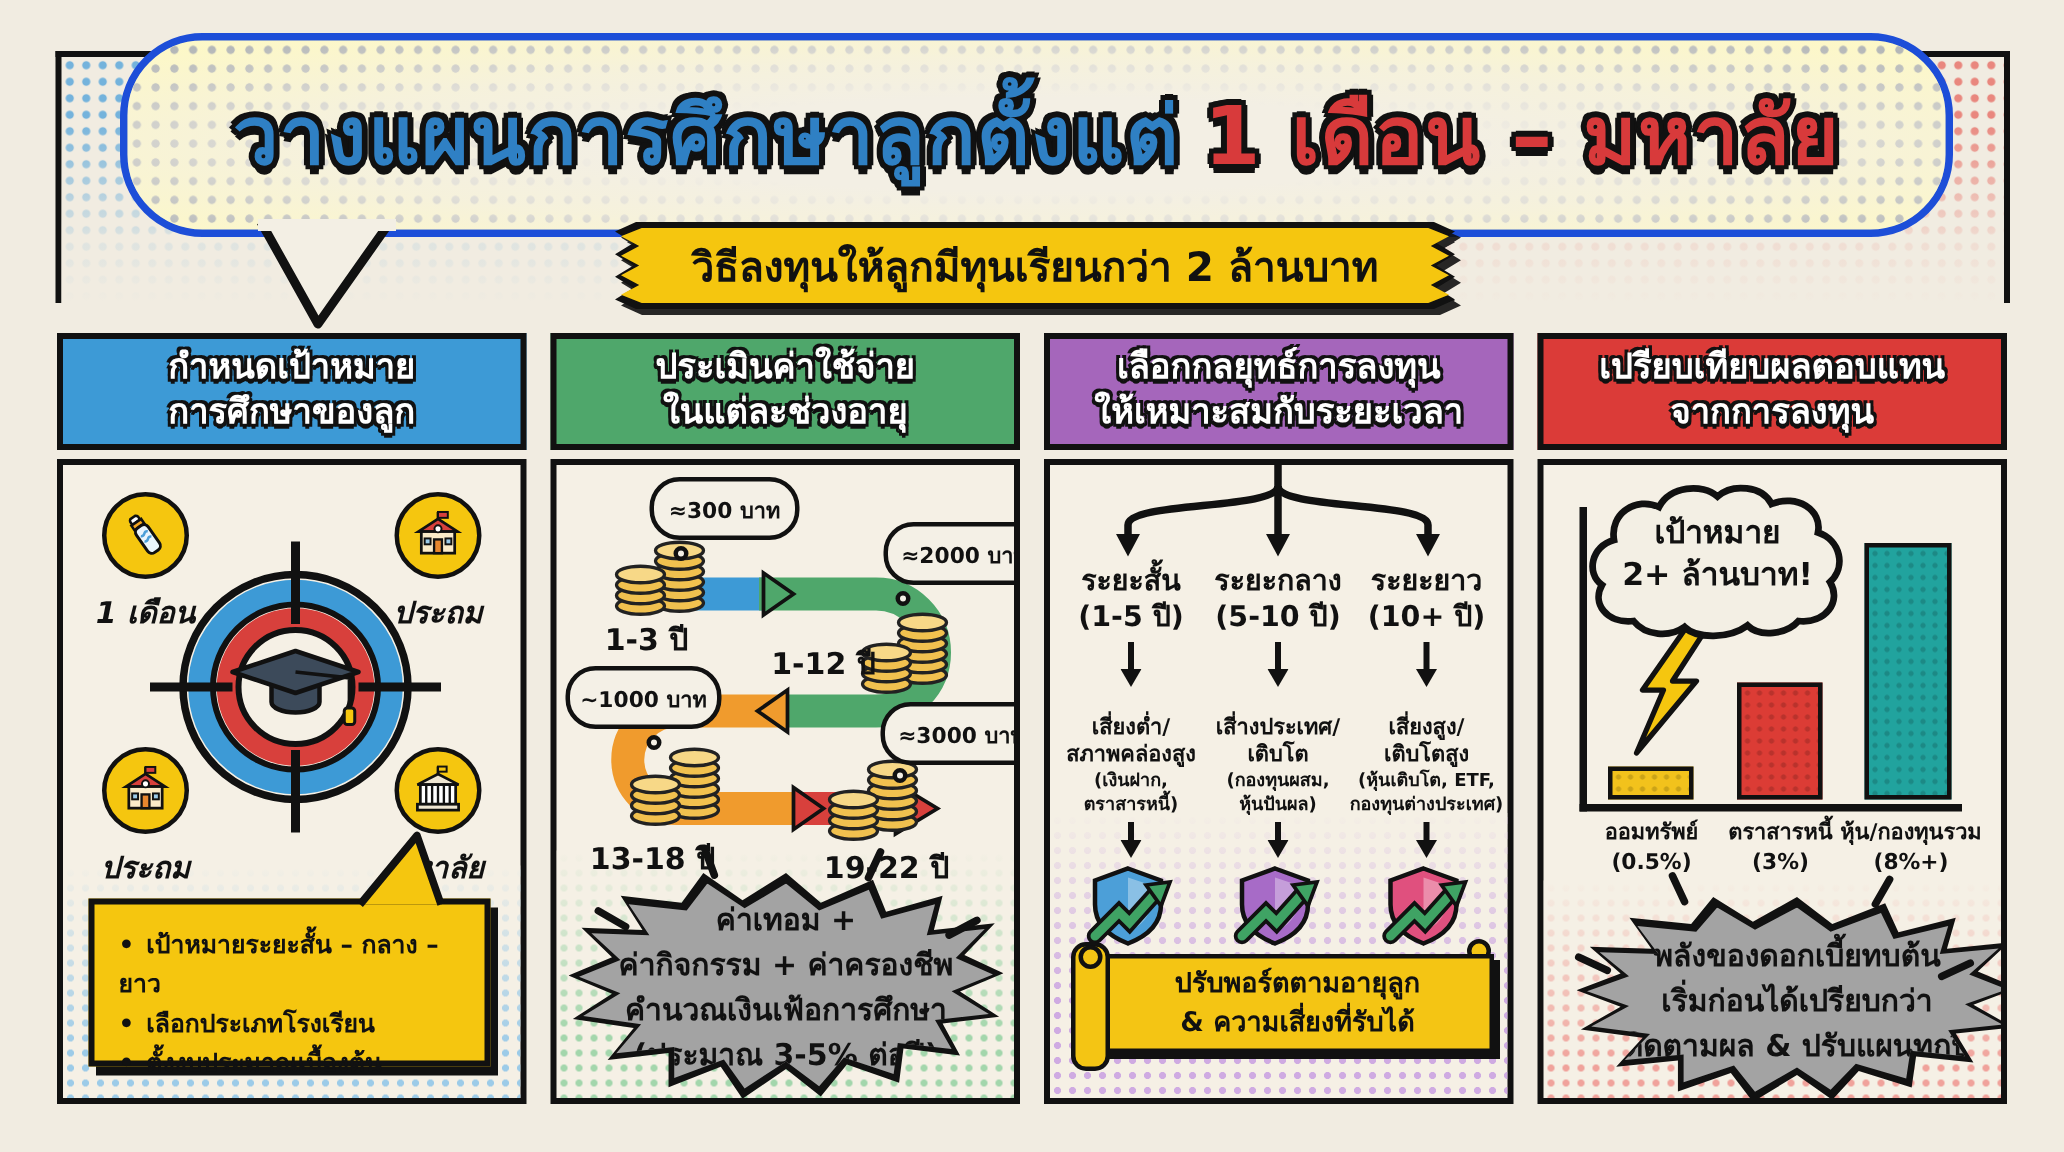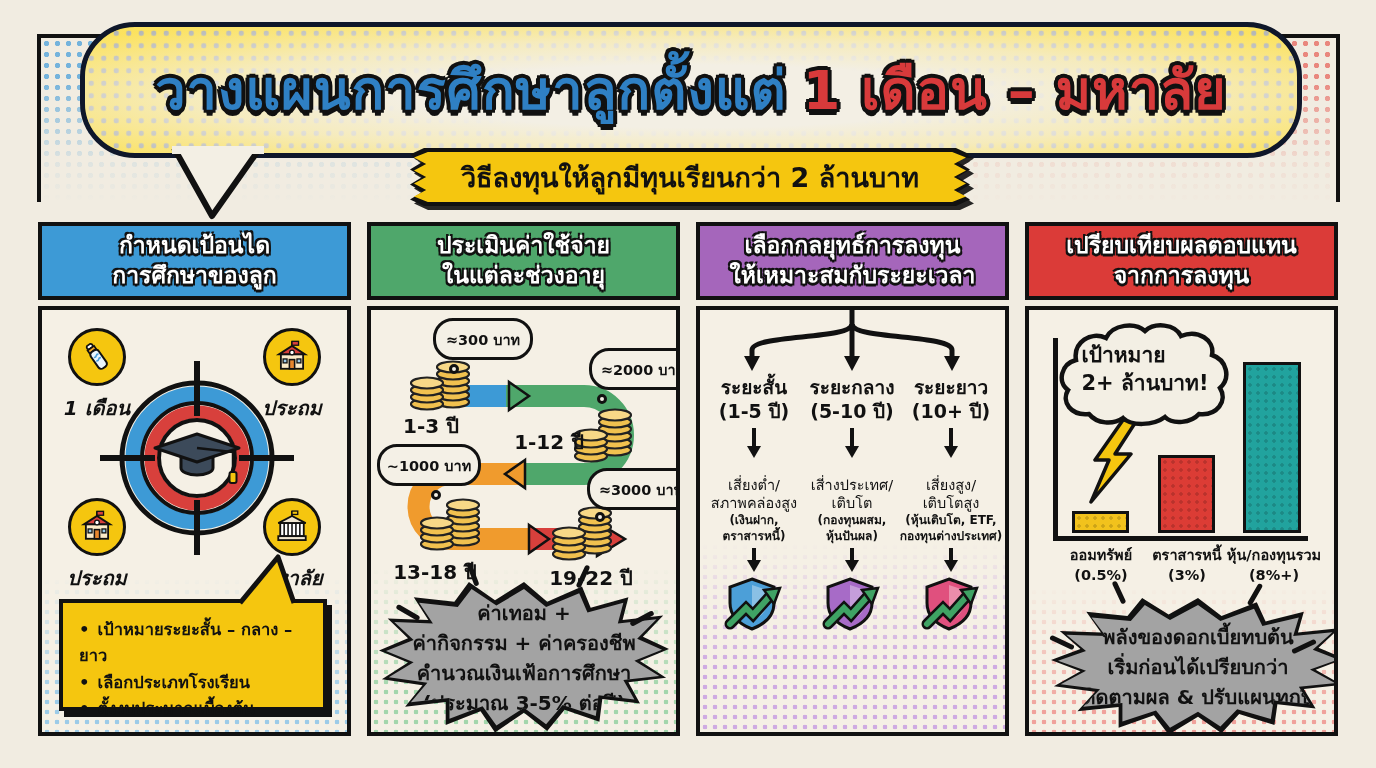--- a/index.html
+++ b/index.html
@@ -13,21 +13,21 @@
   .band-dots { position:absolute; top:0; bottom:0; width:30%;
                background-image:radial-gradient(circle,var(--dc) 2.4px, transparent 3px);
                background-size:11px 11px; }
   .band-dots.left { left:0; }
   .band-dots.right { right:0; --dc:#E9877E; }
   .band-fade { position:absolute; inset:0;
                background:linear-gradient(to bottom, rgba(241,236,225,0) 25%, rgba(241,236,225,.85) 75%, #F1ECE1 100%); }
 
   
   .bubble { position:absolute; left:80px; top:22px; width:1222px; height:136px;
-            background:#fde047; border:5px solid #0f172a; border-radius:55px; overflow:hidden; }
+            background:#fef9c3; border:5px solid #1d4ed8; border-radius:55px; overflow:hidden; }
   .bubble-dots { position:absolute; inset:0;
                  background-image:radial-gradient(circle,#A9ADB0 2.5px, transparent 3px);
                  background-size:12.5px 12.5px; }
   .bubble-dots-fade { position:absolute; inset:0;
                       background:radial-gradient(ellipse at 50% 55%, #F3EFE4 32%, rgba(243,239,228,.75) 58%, rgba(243,239,228,.15) 92%); }
   .bubble-tail { position:absolute; left:160px; top:146px; width:110px; height:75px; z-index:3; }
   .main-title { position:absolute; inset:0; display:flex; align-items:center; justify-content:center;
                 gap:16px; font-size:54px; font-weight:bold; letter-spacing:1px;
                 text-shadow:-3px -3px 0 #111,3px -3px 0 #111,-3px 3px 0 #111,3px 3px 0 #111,0 -4px 0 #111,0 4px 0 #111,-4px 0 0 #111,4px 0 0 #111,0 6px 0 #111; }
   .tblue { color:#2F80C4; } .tred { color:#D83A3B; }
@@ -75,39 +75,39 @@
   .burst { position:absolute; --star:polygon(50% 0%,58% 13%,70% 3%,73% 17%,86% 10%,84% 25%,98% 22%,91% 36%,100% 44%,90% 52%,99% 63%,86% 66%,90% 80%,77% 77%,76% 92%,64% 84%,58% 98%,50% 86%,40% 99%,35% 85%,23% 94%,23% 79%,9% 82%,15% 68%,1% 64%,10% 53%,0% 45%,10% 37%,3% 24%,17% 25%,12% 10%,26% 13%,31% 0%,40% 12%); z-index:4; }
   .b-outer { position:absolute; inset:0; background:#111; clip-path:var(--star); }
   .b-inner { position:absolute; inset:7px; background:#a3a3a3; clip-path:var(--star);
              display:flex; align-items:center; justify-content:center; text-align:center;
              font-size:20px; font-weight:bold; line-height:1.5; padding:0 18px; }
   .sl { position:absolute; background:#111; height:5px; border-radius:3px; z-index:4; }
 
   
   .strat { position:absolute; width:104px; text-align:center; }
   .strat .term { font-size:19px; font-weight:bold; line-height:1.25; }
-  .strat .risk { font-size:14.5px; font-weight:normal; line-height:1.3; margin-top:18px; }
+  .strat .risk { font-size:14.5px; font-weight:bold; line-height:1.3; margin-top:18px; }
   .strat .inst { font-size:12px; font-weight:bold; line-height:1.3; }
   .dn { display:block; margin:4px auto; }
   .scroll { position:absolute; left:14px; top:318px; width:282px; height:86px; z-index:5; }
   .scroll-main { position:absolute; left:20px; right:0; top:8px; bottom:12px; background:#F4C514;
                  border:3.5px solid #111; box-shadow:4px 4px 0 #111; display:flex; align-items:center;
                  justify-content:center; text-align:center; font-size:18px; font-weight:bold; line-height:1.45; }
   .scroll-roll { position:absolute; left:0; top:0; width:26px; height:86px; background:#F4C514;
                  border:3.5px solid #111; border-radius:10px; }
   .scroll-curl { position:absolute; width:16px; height:16px; background:#F4C514; border:3px solid #111; border-radius:50%; }
 
   
   .axis { position:absolute; background:#111; }
   .bar { position:absolute; bottom:199px; border:3.5px solid #111;
          background-image:radial-gradient(circle,rgba(0,0,0,.16) 1.5px, transparent 2px); background-size:8px 8px; }
   .bar-label { position:absolute; top:236px; text-align:center; font-size:14.5px; font-weight:bold; line-height:1.35; }
   .goal-cloud { position:absolute; left:26px; top:12px; width:180px; height:108px; z-index:3; }
   .goal-cloud-text { position:absolute; inset:8px 10px 22px 10px; display:flex; align-items:center;
-                     justify-content:center; font-size:21px; font-weight:bold; line-height:1.35; }
+                     justify-content:center; text-align:center; font-size:21px; font-weight:bold; line-height:1.35; }
   .bolt { position:absolute; left:58px; top:108px; z-index:2; }
 </style>
 </head>
 <body>
 
 <div class="band">
   <div class="band-dots left" style="--dc:#74B3DC"></div>
   <div class="band-dots right"></div>
   <div class="band-fade"></div>
 </div>
@@ -124,21 +124,21 @@
   <path d="M14 2 L52 70 L100 2" fill="#F3EFE4" stroke="#111" stroke-width="6" stroke-linejoin="round"></path>
   <rect x="12" y="0" width="92" height="8" fill="#F3EFE4"></rect>
 </svg>
 
 <div class="banner">
   <div class="shape"></div>
   <div class="shape in">วิธีลงทุนให้ลูกมีทุนเรียนกว่า 2 ล้านบาท</div>
 </div>
 
 <div class="col-header c0" style="background: rgb(61, 154, 214);">
-    <span class="pre">กำหนดเป้อนได
+    <span class="pre">กำหนดเป้าหมาย
 การศึกษาของลูก</span>
   </div>
 <div class="col-header c1" style="background: rgb(79, 167, 107);">
     <span class="pre">ประเมินค่าใช้จ่าย
 ในแต่ละช่วงอายุ</span>
   </div>
 <div class="col-header c2" style="background: rgb(165, 102, 187);">
     <span class="pre">เลือกกลยุทธ์การลงทุน
 ให้เหมาะสมกับระยะเวลา</span>
   </div>
@@ -389,20 +389,29 @@
       </svg>
     <svg width="64" height="56" viewBox="0 0 64 56">
       <path d="M30 3 L52 11 V27 C52 40 43 48 30 53 C17 48 8 40 8 27 V11 Z" stroke="#111" stroke-width="3" fill="#E0507E"></path>
       <path d="M30 9 L45 14 V26 C45 35 39 41 30 45 Z" fill="#fff" opacity=".35"></path>
       <polyline points="8,48 24,32 31,39 48,20" fill="none" stroke="#111" stroke-width="11" stroke-linecap="round"></polyline>
       <polyline points="8,48 24,32 31,39 48,20" fill="none" stroke="#3FA364" stroke-width="6" stroke-linecap="round"></polyline>
       <polygon points="42,14 58,12 52,28" fill="#3FA364" stroke="#111" stroke-width="2.5"></polygon>
     </svg>
   </div>
 
+  <div class="scroll">
+    <div class="scroll-curl" style="right:2px; top:-2px"></div>
+    <div class="scroll-main">
+        <span class="pre">ปรับพอร์ตตามอายุลูก
+&amp; ความเสี่ยงที่รับได้</span>
+      </div>
+    <div class="scroll-roll"></div>
+    <div class="scroll-curl" style="left:5px; top:2px"></div>
+  </div>
 </div>
 
 <div class="panel c3">
   <div class="panel-dots" style="--dc:#F0A29B; height:145px"></div>
   <div class="panel-dots-fade" style="bottom:15px; height:130px"></div>
 
   <div>
     <div class="axis" style="left:24px; top:28px; width:5px; height:203px"></div>
     <div class="axis" style="left:24px; top:226px; width:255px; height:5px"></div>
     <div class="bar" style="left: 43px; width: 57px; height: 22px; background-color: rgb(242, 194, 28);"></div>

